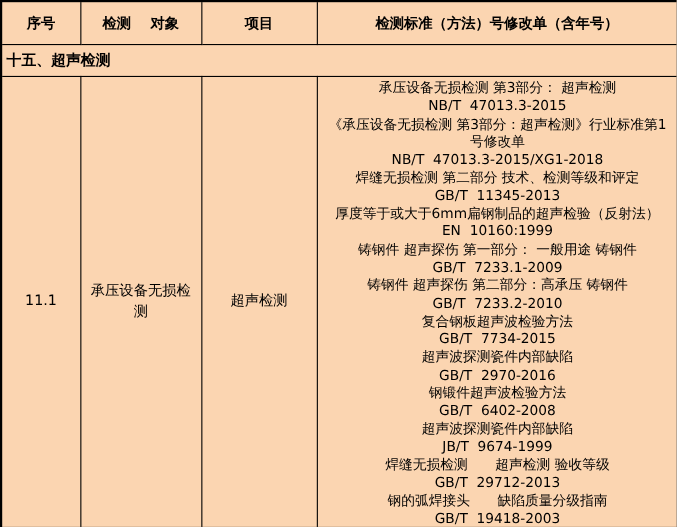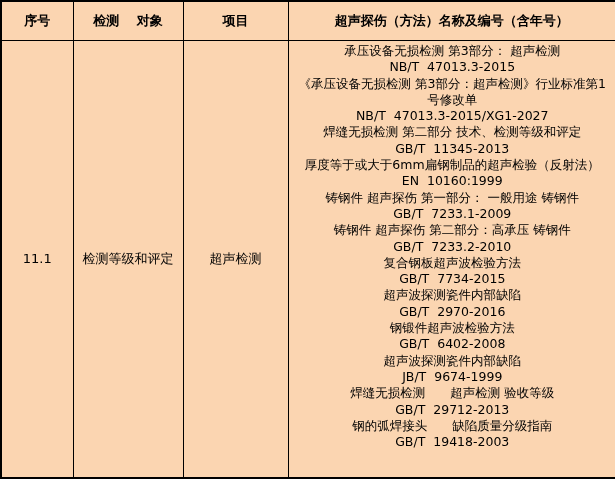--- a/index.html
+++ b/index.html
@@ -69,34 +69,37 @@
     <col style="width:72px">
     <col style="width:110px">
     <col style="width:105px">
     <col style="width:328px">
   </colgroup>
   <thead>
     <tr>
       <th class="hdr">序号</th>
       <th class="hdr">检测　 对象</th>
       <th class="hdr">项目</th>
-      <th class="hdr">超声探伤（方法）名称及编号（含年号）</th>
+      <th class="hdr">检测标准（方法）号修改单（含年号）</th>
     </tr>
   </thead>
   <tbody>
     <tr>
+      <td class="section" colspan="4">十五、超声检测</td>
+    </tr>
+    <tr>
       <td class="cell-center">11.1</td>
-      <td class="cell-center cell-object">检测等级和评定</td>
+      <td class="cell-center cell-object">承压设备无损检测</td>
       <td class="cell-center">超声检测</td>
       <td class="standards">
           <div class="std-line">承压设备无损检测 第3部分： 超声检测</div>
           <div class="std-line">NB/T  47013.3-2015</div>
           <div class="std-line">《承压设备无损检测 第3部分：超声检测》行业标准第1</div>
           <div class="std-line">号修改单</div>
-          <div class="std-line">NB/T  47013.3-2015/XG1-2027</div>
+          <div class="std-line">NB/T  47013.3-2015/XG1-2018</div>
           <div class="std-line">焊缝无损检测 第二部分 技术、检测等级和评定</div>
           <div class="std-line">GB/T  11345-2013</div>
           <div class="std-line">厚度等于或大于6mm扁钢制品的超声检验（反射法）</div>
           <div class="std-line">EN  10160:1999</div>
           <div class="std-line">铸钢件 超声探伤 第一部分： 一般用途 铸钢件</div>
           <div class="std-line">GB/T  7233.1-2009</div>
           <div class="std-line">铸钢件 超声探伤 第二部分：高承压 铸钢件</div>
           <div class="std-line">GB/T  7233.2-2010</div>
           <div class="std-line">复合钢板超声波检验方法</div>
           <div class="std-line">GB/T  7734-2015</div>

